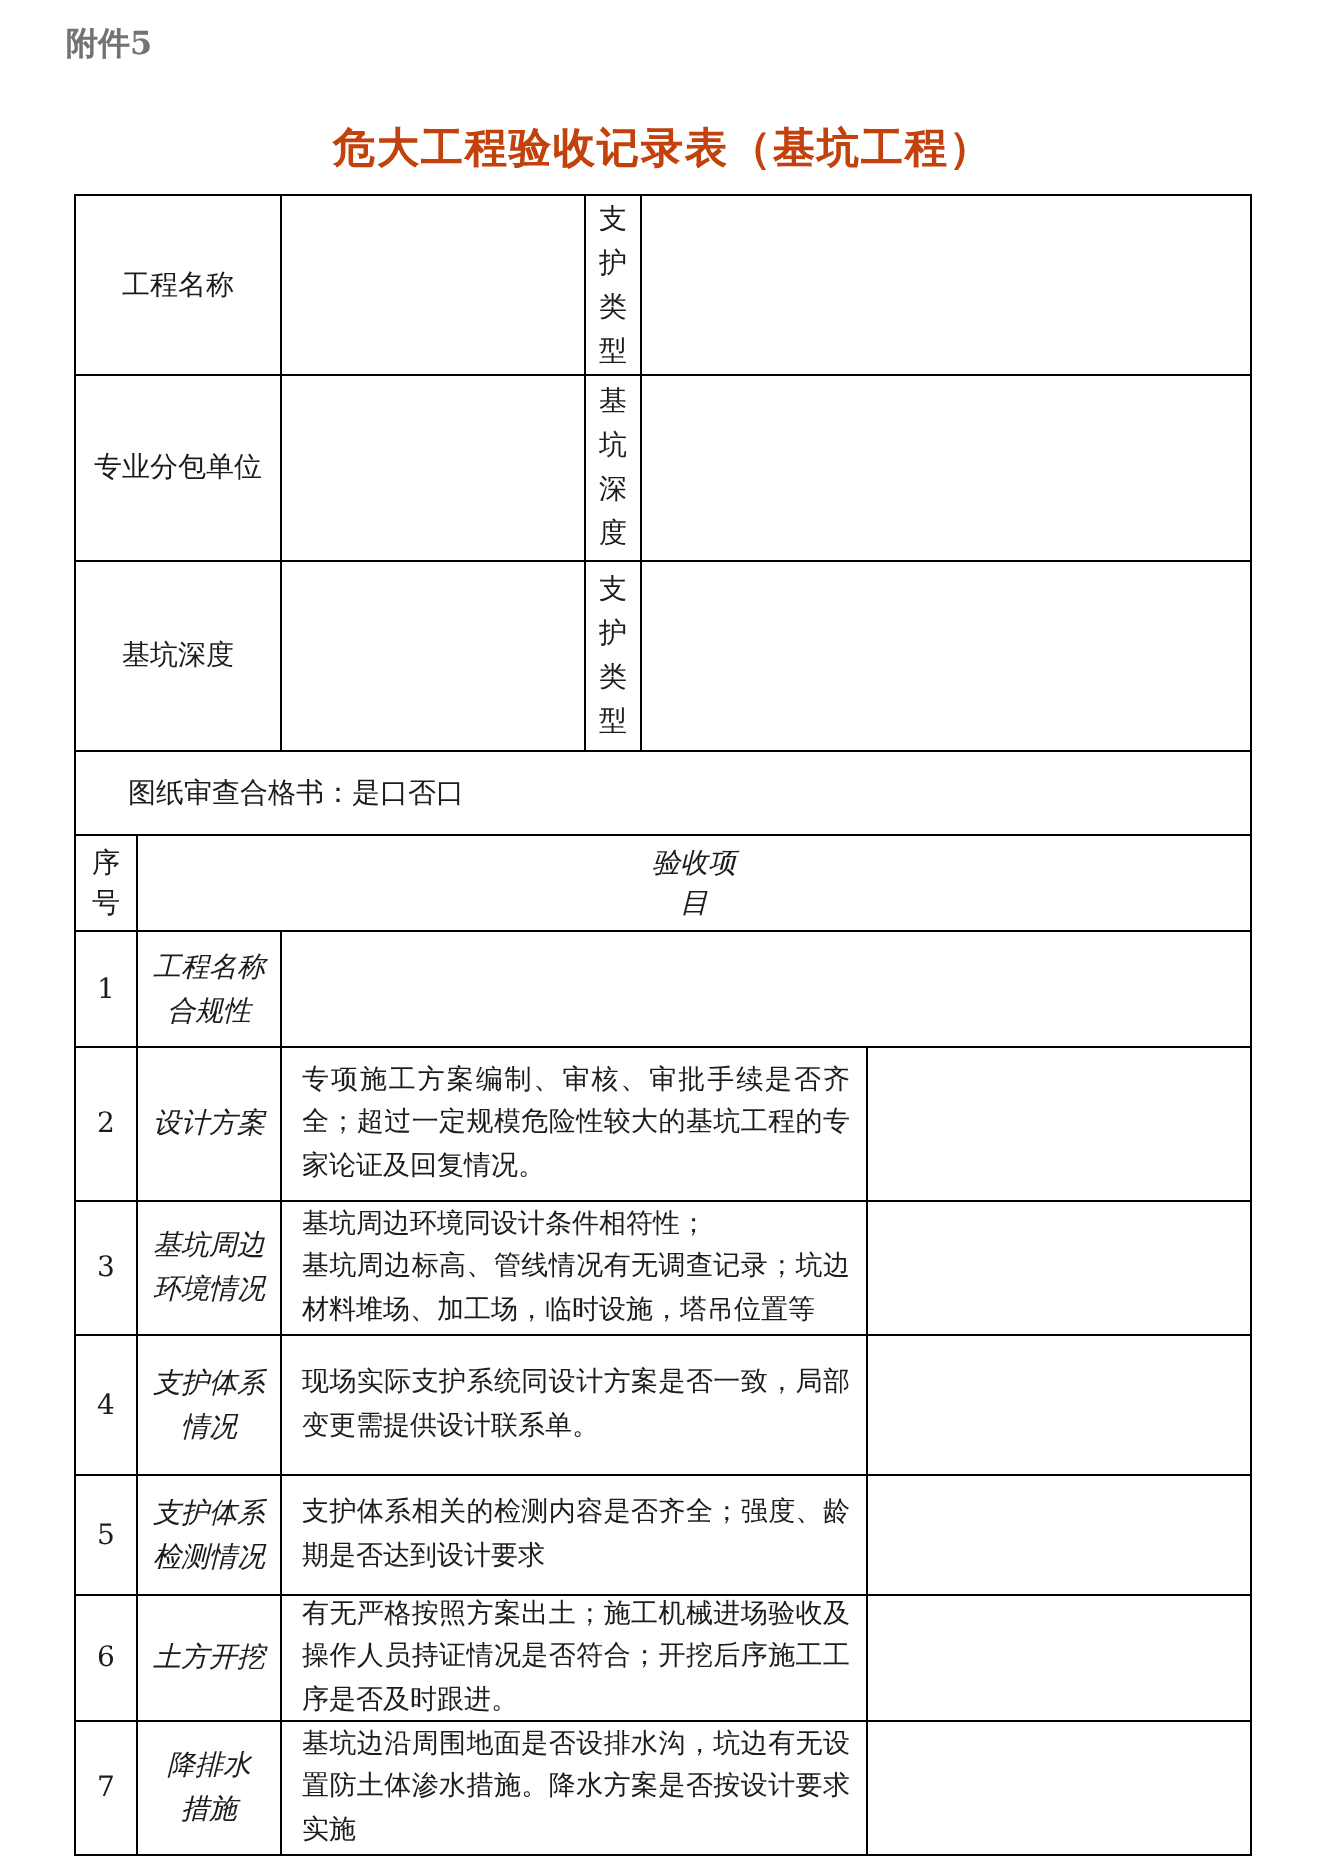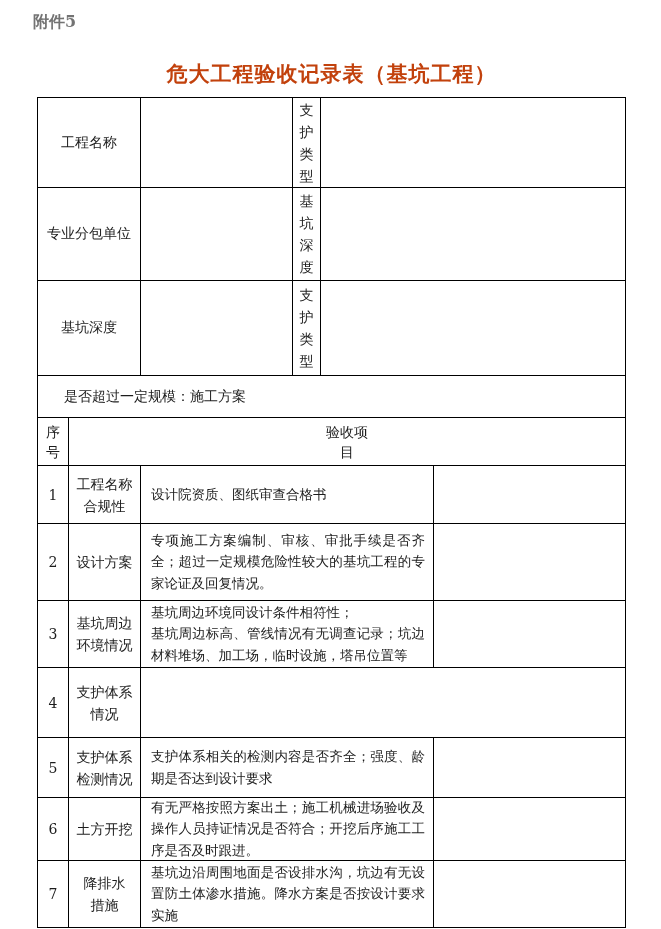--- a/index.html
+++ b/index.html
@@ -47,21 +47,21 @@
   
   .h-scale{height:42px}
   .c-full{padding-left:26px;}
   
   .h-head{height:48px}
   .h-i1{height:58px}.h-i2{height:77px}.h-i3{height:67px}.h-i4{height:70px}
   .h-i5{height:60px}.h-i6{height:63px}.h-i7{height:66px}
   .c-no{width:31px;justify-content:center;text-align:center;}
   .c-item{
     width:72px;justify-content:center;text-align:center;
-    white-space:pre-wrap;line-height:22px;padding:0 4px;
+    white-space:pre-wrap;line-height:22px;padding:0 4px;font-style:italic;
   }
   .c-content{width:293px;}
   .c-content .content-text{
     width:100%;padding:2px 8px 2px 10px;
     font-size:13.5px;line-height:21.5px;
     text-align:justify;white-space:pre-wrap;
     box-sizing:border-box;
   }
   .c-head{justify-content:center;text-align:center;white-space:pre-wrap;line-height:20px;}
 </style>
@@ -97,37 +97,34 @@
     <div class="row h-r3">
       <div class="cell c-ilabel">基坑深度</div>
       <div class="cell c-ivalue"></div>
       <div class="cell c-vlabel">
           <span class="vtext">支护类型</span>
         </div>
       <div class="cell"></div>
     </div>
 
     <div class="row h-scale">
-      <div class="cell c-full">是否超过一定规模：施工方案</div>
+      <div class="cell c-full">图纸审查合格书：是口否口</div>
     </div>
 
     <div class="row h-head">
       <div class="cell c-no c-head">序
 号</div>
       <div class="cell c-item c-head">验收项
 目</div>
     </div>
 
     <div class="row h-i1">
       <div class="cell c-no">1</div>
       <div class="cell c-item">工程名称
 合规性</div>
-      <div class="cell c-content">
-          <div class="content-text">设计院资质、图纸审查合格书</div>
-        </div>
       <div class="cell"></div>
     </div>
 
     <div class="row h-i2">
       <div class="cell c-no">2</div>
       <div class="cell c-item">设计方案</div>
       <div class="cell c-content">
           <div class="content-text">专项施工方案编制、审核、审批手续是否齐全；超过一定规模危险性较大的基坑工程的专家论证及回复情况。</div>
         </div>
       <div class="cell"></div>
@@ -141,20 +138,23 @@
           <div class="content-text">基坑周边环境同设计条件相符性；
 基坑周边标高、管线情况有无调查记录；坑边材料堆场、加工场，临时设施，塔吊位置等</div>
         </div>
       <div class="cell"></div>
     </div>
 
     <div class="row h-i4">
       <div class="cell c-no">4</div>
       <div class="cell c-item">支护体系
 情况</div>
+      <div class="cell c-content">
+          <div class="content-text">现场实际支护系统同设计方案是否一致，局部变更需提供设计联系单。</div>
+        </div>
       <div class="cell"></div>
     </div>
 
     <div class="row h-i5">
       <div class="cell c-no">5</div>
       <div class="cell c-item">支护体系
 检测情况</div>
       <div class="cell c-content">
           <div class="content-text">支护体系相关的检测内容是否齐全；强度、龄期是否达到设计要求</div>
         </div>

